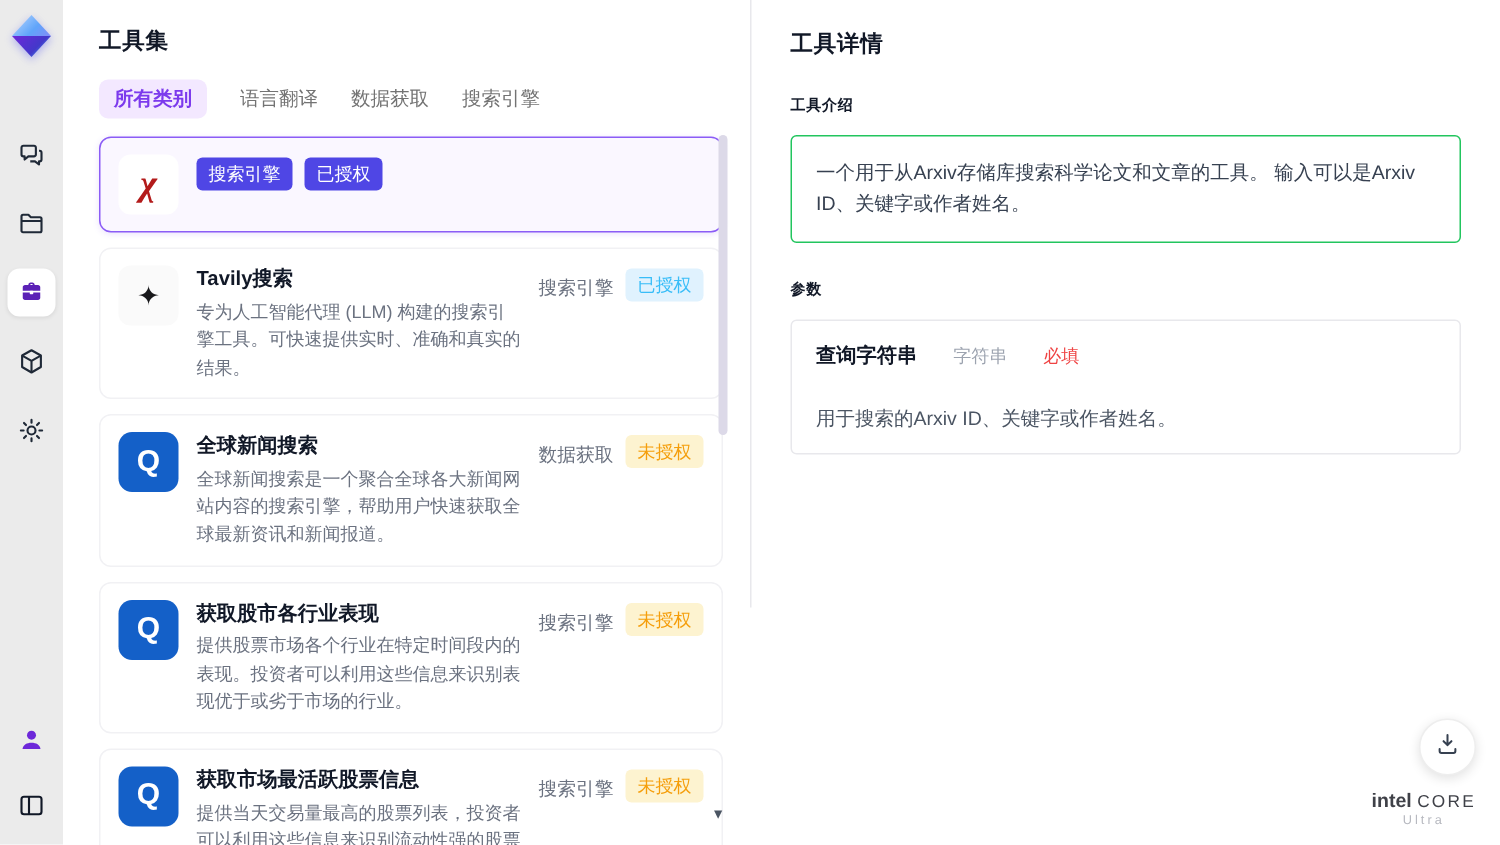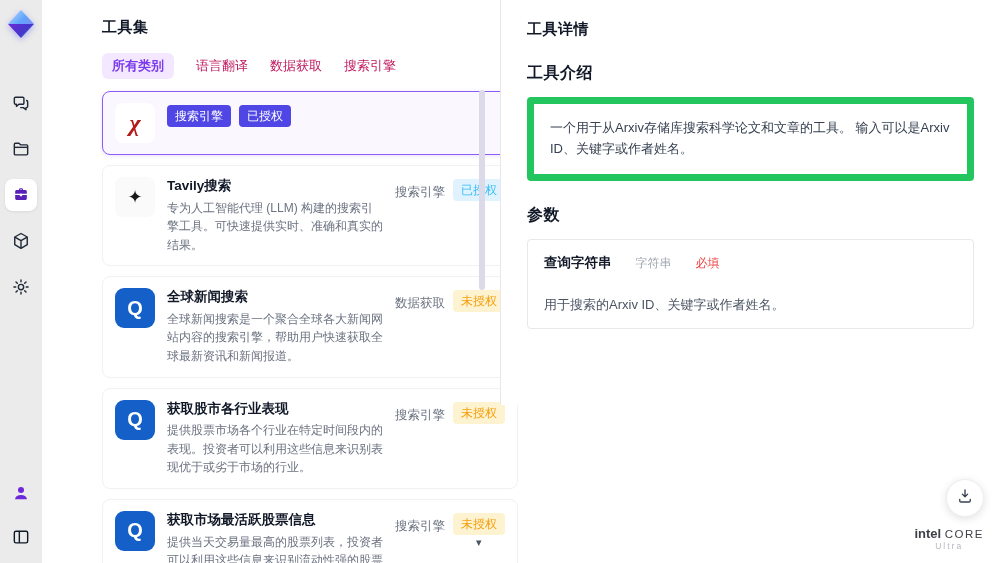--- a/index.html
+++ b/index.html
@@ -14,24 +14,24 @@
     clip-path:polygon(50% 0,100% 100%,0 100%); background:linear-gradient(135deg,#bfdbfe,#60a5fa 60%,#818cf8); }
   .logo .b { position:absolute; left:2px; top:15px; width:26px; height:14px;
     clip-path:polygon(0 0,100% 0,50% 100%); background:linear-gradient(135deg,#6d28d9,#4338ca 60%,#38bdf8); }
   .rail-items { margin-top:48px; display:flex; flex-direction:column; gap:14px; align-items:center; }
   .rail-btn { width:32px; height:32px; border-radius:8px; display:flex; align-items:center; justify-content:center; cursor:pointer; }
   .rail-btn.active { background:#fff; box-shadow:0 1px 3px rgba(0,0,0,.08); }
   .rail-bottom { position:absolute; bottom:10px; left:0; width:42px; display:flex; flex-direction:column; gap:12px; align-items:center; }
   .rail svg { display:block; }
 
   
-  .list-pane { position:absolute; left:42px; top:0; width:458px; height:490px; background:#fff; padding:18px 14px 0 24px;margin-left:36px; }
+  .list-pane { position:absolute; left:42px; top:0; width:458px; height:490px; background:#fff; padding:18px 14px 0 24px; }
   .pane-title { font-size:15px; font-weight:700; letter-spacing:.5px; }
   .tabs { display:flex; align-items:flex-start; gap:22px; margin-top:16px; }
-  .tab { font-size:13px; color:#be185d; cursor:pointer; padding:4px 0; }
+  .tab { font-size:13px; color:#737373; cursor:pointer; padding:4px 0; }
   .tab.active { background:#f3e8ff; color:#7c3aed; padding:4px 10px; border-radius:6px; font-weight:600; }
   .cards { margin-top:12px; width:416px; }
   .card { display:flex; gap:12px; padding:11px 12px; border:1px solid #f1f1f4; border-radius:8px;
     margin-bottom:10px; background:#fff; cursor:pointer; }
   .card.selected { border:1.5px solid #8b5cf6; background:#faf7ff; box-shadow:0 1px 4px rgba(139,92,246,.18); }
   .tool-icon { width:40px; height:40px; border-radius:8px; flex:none; display:flex; align-items:center; justify-content:center;
     background:#f7f7f9; font-size:22px; overflow:hidden; }
   .tool-icon.arxiv { background:#fff; color:#b31b1b; font-family:"Liberation Serif",serif; font-style:italic; font-weight:700; font-size:24px; }
   .tool-icon.tavily { background:#fafafa; color:#18181b; font-size:18px; }
   .tool-icon.q { background:#1460c8; color:#fff; font-weight:700; font-size:20px; border-radius:9px; }
@@ -47,22 +47,22 @@
 
   
   .scrollbar { position:absolute; left:478px; top:88px; width:8px; height:475px; }
   .scroll-thumb { position:absolute; top:2px; left:1px; width:6px; height:200px; border-radius:3px; background:#dcd9e8; }
   .scroll-arrow { position:absolute; left:-2px; top:448px; font-size:11px; color:#4b5563; }
 
   
   .detail-pane { position:absolute; left:500px; top:0; width:500px; height:405px; border-left:1px solid #e8e8ec;
     background:#fff; padding:20px 26px; }
   .detail-title { font-size:15px; font-weight:700; letter-spacing:.5px; }
-  .section-title { font-size:16px; font-weight:700; margin-top:24px; letter-spacing:.5px; }
-  .info-box { margin-top:13px; border:7px solid #22c55e; border-radius:4px; padding:14px 16px; font-size:13px; color:#374151; line-height:1.6; }
+  .section-title { font-size:10px; font-weight:700; margin-top:24px; letter-spacing:.5px; }
+  .info-box { margin-top:13px; border:1px solid #22c55e; border-radius:4px; padding:14px 16px; font-size:13px; color:#374151; line-height:1.6; }
   .param-box { margin-top:13px; border:1px solid #e8e8ec; border-radius:4px; padding:14px 16px; }
   .param-head { display:flex; align-items:baseline; gap:24px; }
   .param-name { font-size:13.5px; font-weight:700; }
   .param-type { font-size:12px; color:#9ca3af; }
   .param-required { font-size:12px; color:#ef4444; }
   .param-desc { margin-top:24px; font-size:13px; color:#4b5563; }
 
   
   .fab { position:absolute; right:16px; bottom:46px; width:38px; height:38px; border-radius:50%; background:#fff;
     border:1px solid #eee; box-shadow:0 2px 8px rgba(0,0,0,.12); display:flex; align-items:center; justify-content:center; cursor:pointer; }

